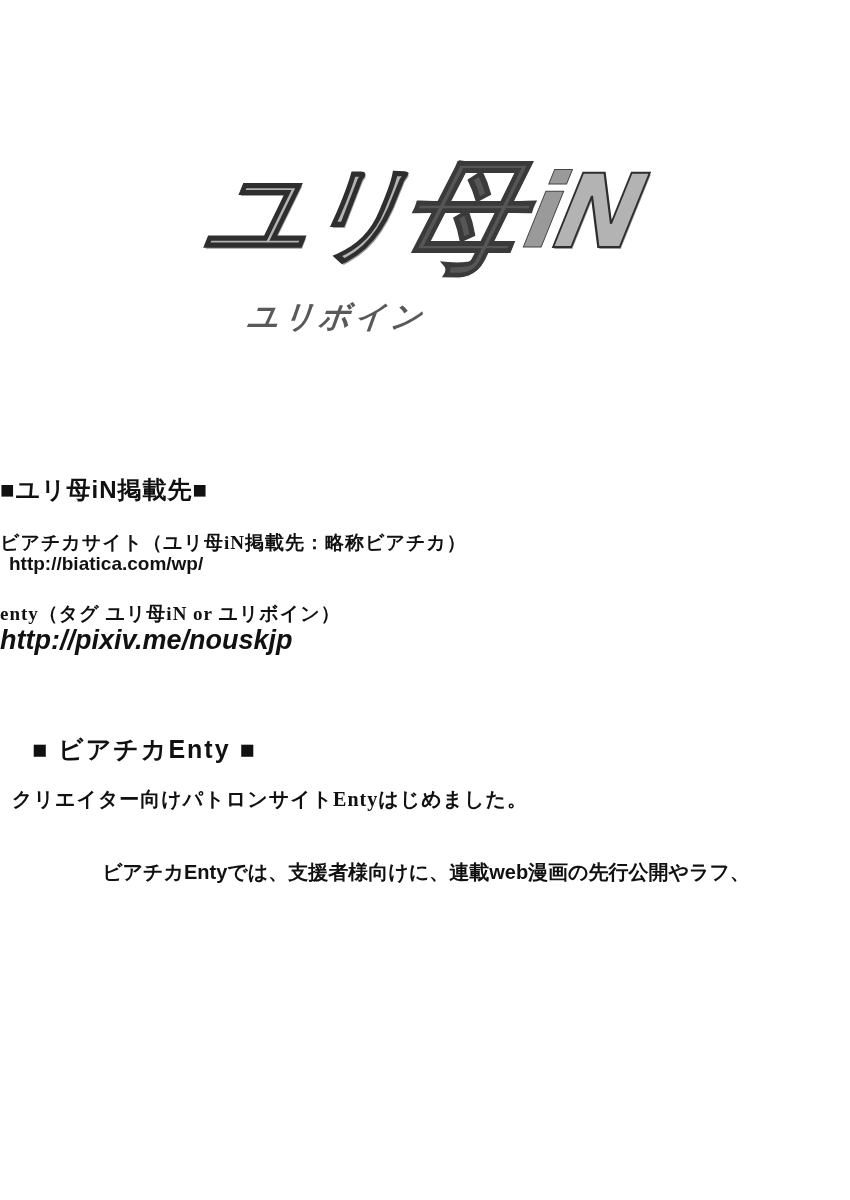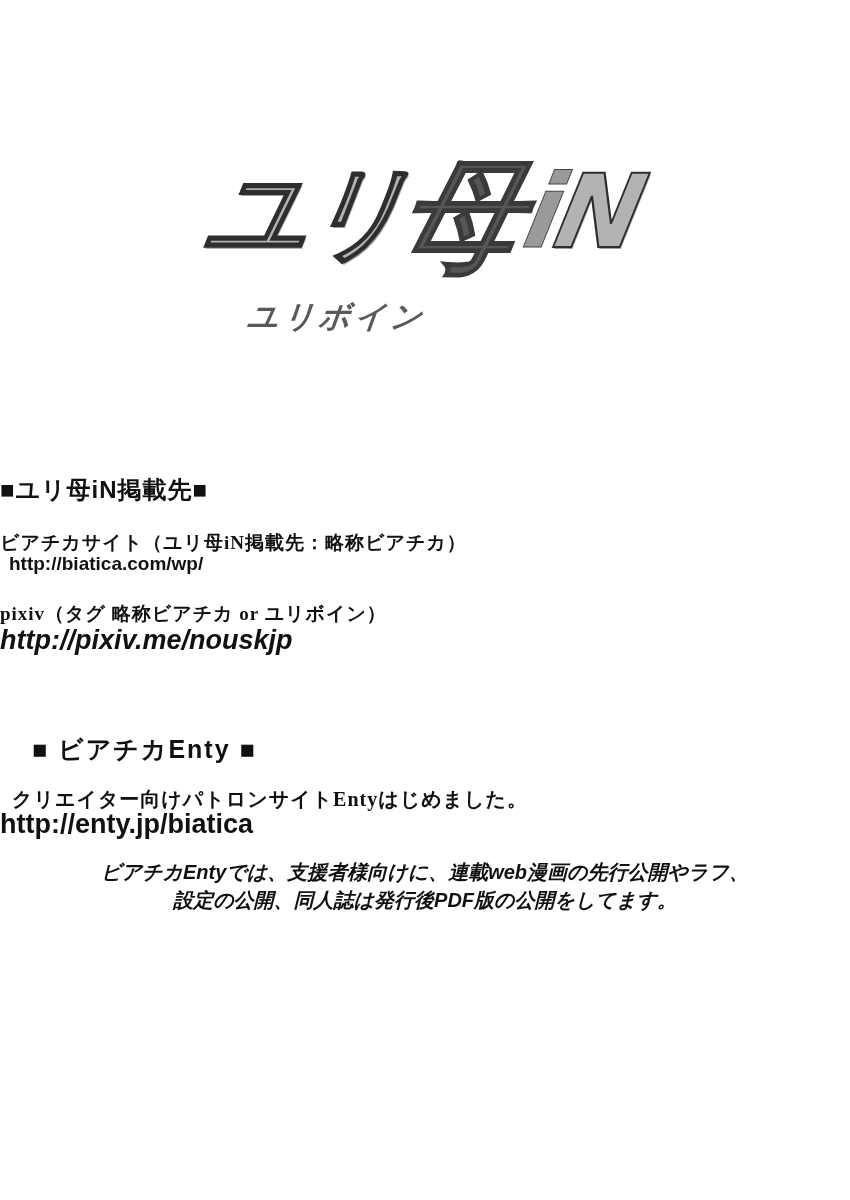--- a/index.html
+++ b/index.html
@@ -124,45 +124,42 @@
     font-weight: bold;
   }
   .paragraph {
     position: absolute;
     top: 858px;
     left: 100px;
     width: 650px;
     font-size: 20px;
     font-weight: bold;
     line-height: 28px;
-    text-align: center;
-    font-style: italic;
+    text-align: right;
   }
   .paragraph .pline {
     white-space: nowrap;
   }
 </style>
 </head>
 <body>
 
 <div class="page">
 
   <div class="logo">
     <div class="logo-main"><span class="lg-light">ユリ</span><span class="lg-dark">母</span><span class="lg-mid">i</span><span class="lg-light">N</span></div>
     <div class="logo-sub">ユリボイン</div>
   </div>
 
   <div class="centered heading">■ユリ母iN掲載先■</div>
   <div class="centered site-line">ビアチカサイト（ユリ母iN掲載先：略称ビアチカ）</div>
   <div class="centered url-1">http://biatica.com/wp/</div>
-  <div class="centered pixiv-line">pixiv（タグ 略称ビアチカ or ユリボイン）</div>
+  <div class="centered pixiv-line">enty（タグ ユリ母iN or ユリボイン）</div>
   <div class="centered url-2">http://pixiv.me/nouskjp</div>
 
   <div class="centered heading-enty">■ ビアチカEnty ■</div>
   <div class="centered intro-line">クリエイター向けパトロンサイトEntyはじめました。</div>
-  <div class="centered url-3">http://enty.jp/biatica</div>
 
   <div class="paragraph">
     <div class="pline">ビアチカEntyでは、支援者様向けに、連載web漫画の先行公開やラフ、</div>
-    <div class="pline">設定の公開、同人誌は発行後PDF版の公開をしてます。</div>
   </div>
 
 </div>
 
 </body></html>

